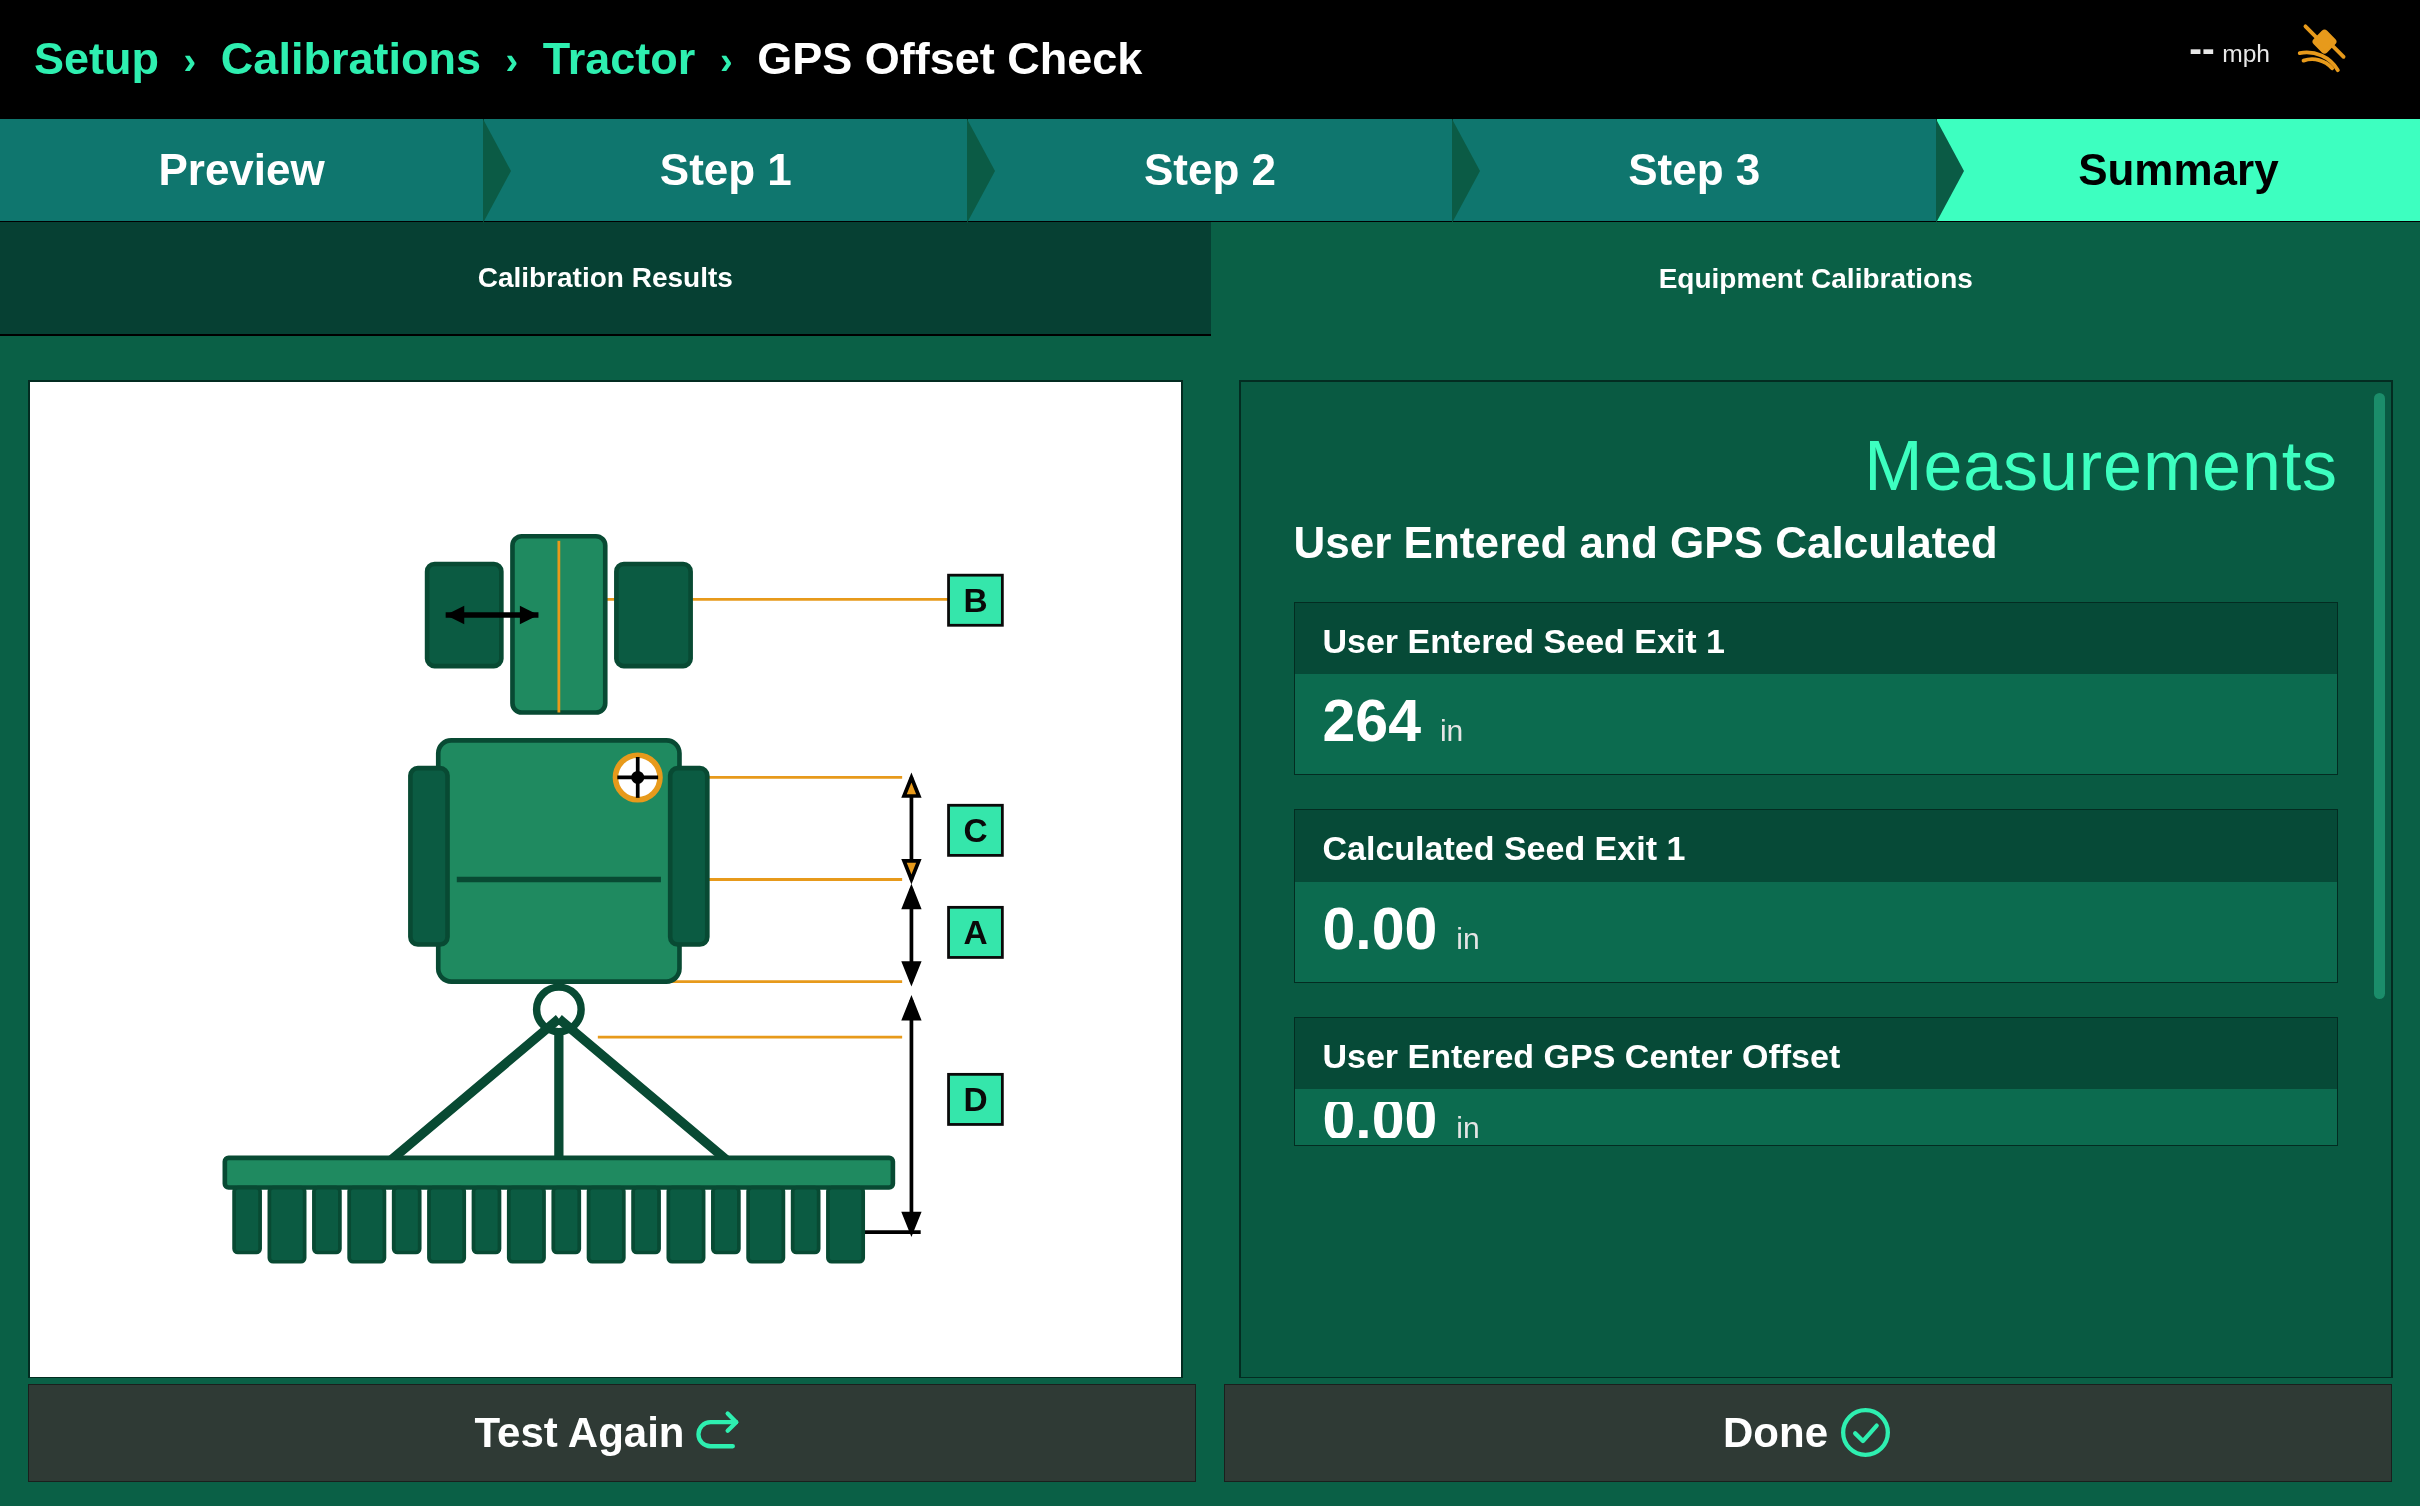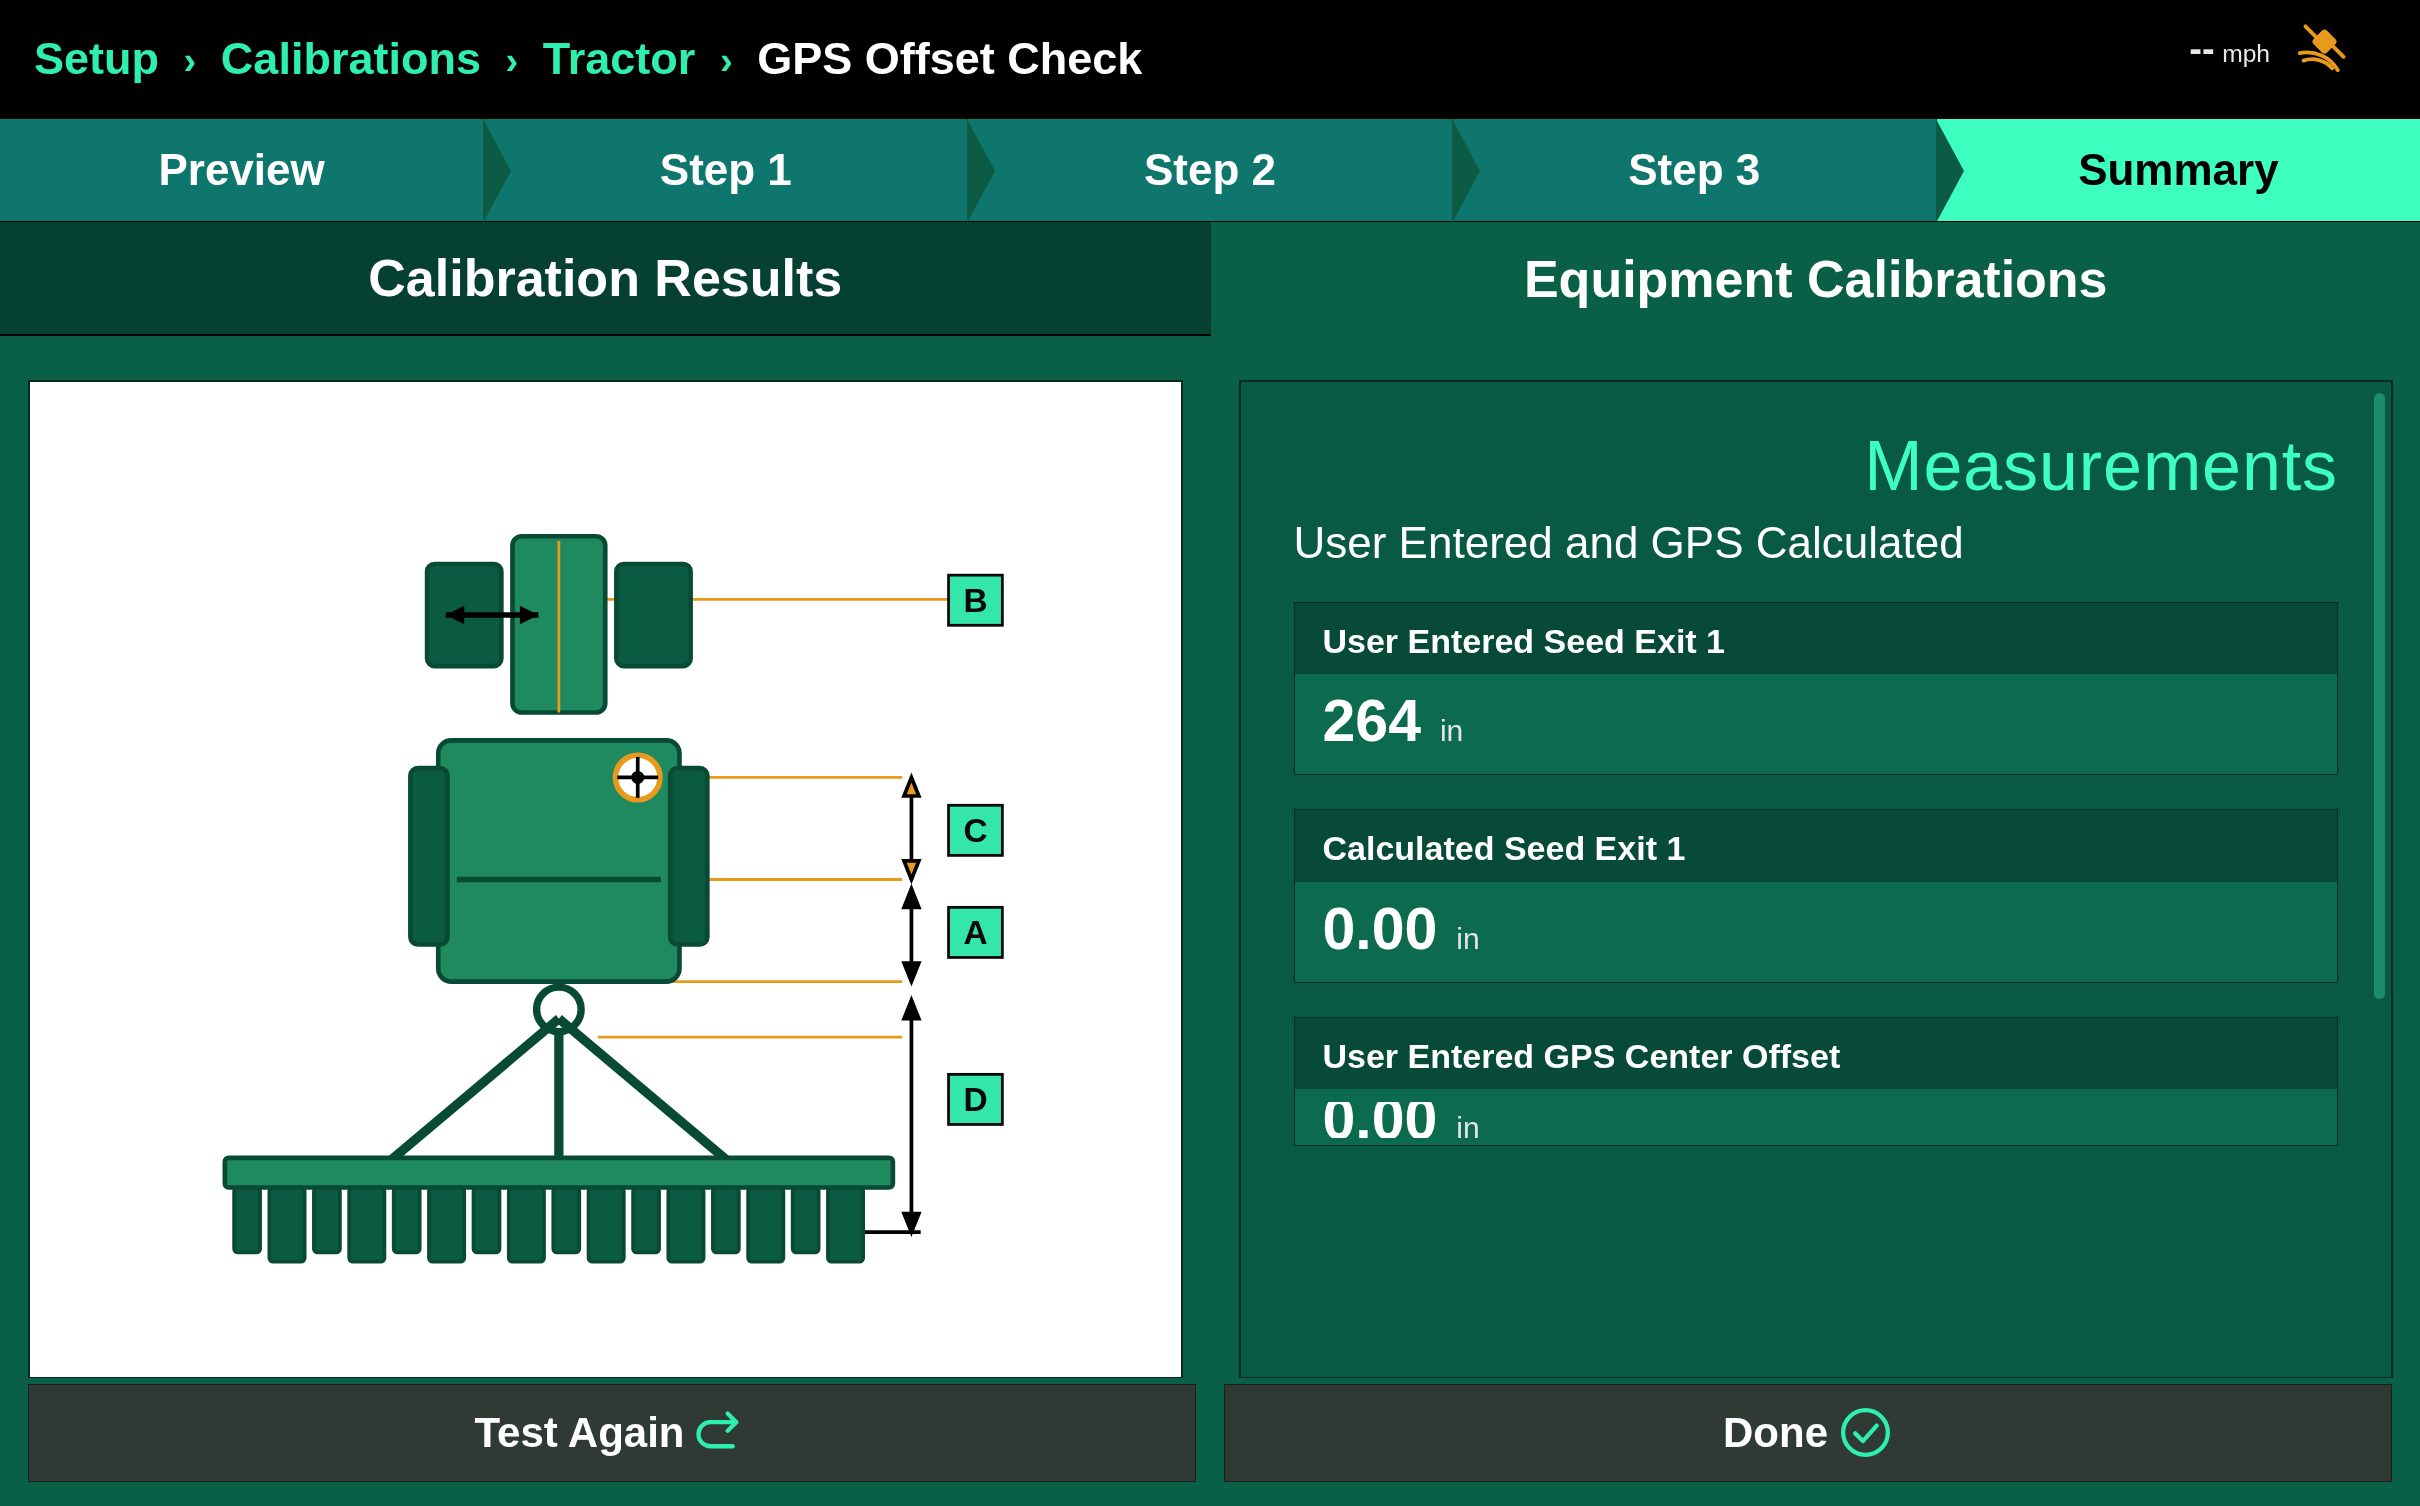--- a/index.html
+++ b/index.html
@@ -92,21 +92,21 @@
   .section-tabs {
     width: 100%;
     display: flex;
     height: 114px;
   }
   .section-tabs .tab {
     width: 50%;
     display: flex;
     align-items: center;
     justify-content: center;
-    font-size: 52px;
+    font-size: 28px;
     font-weight: 600;
   }
   .section-tabs .tab.left  { background: #064033; color: #ffffff; border-bottom: 2.8px solid #000; }
   .section-tabs .tab.right { background: #0a6046; color: #ffffff; }
 
   
   .content {
     display: flex;
     width: 100%;
     height: calc(100% - 118px - 104px - 114px - 128px); 
@@ -131,21 +131,21 @@
   .right-panel {
     position: relative;
     height: 100%;
     border: 2.8px solid #032c21;
     background: #095a42;
     overflow: hidden;
   }
   .right-scroll { position:absolute; right:5.7px; top:11.4px; width:11.4px; height:606px; background:#1b8d6a; border-radius:5.7px; }
   .right-inner { padding: 44px 53px 0 53px; }
   .right-title { color:#3dffc0; font-size:70px; font-weight:400; letter-spacing:0.9px; margin-bottom:12px;text-align:right; }
-  .right-sub   { color:#ffffff; font-size:44px; font-weight:400; margin-bottom:34px; }
+  .right-sub   { color:#ffffff; font-size:44px; font-weight:700; margin-bottom:34px; }
 
   .measure-card {
     background:#064a37;
     border: 1.9px solid #032c21;
     margin-bottom: 34px;
     padding: 0;
   }
   .measure-card .mc-label {
     font-size:34px;
     font-weight:600;

